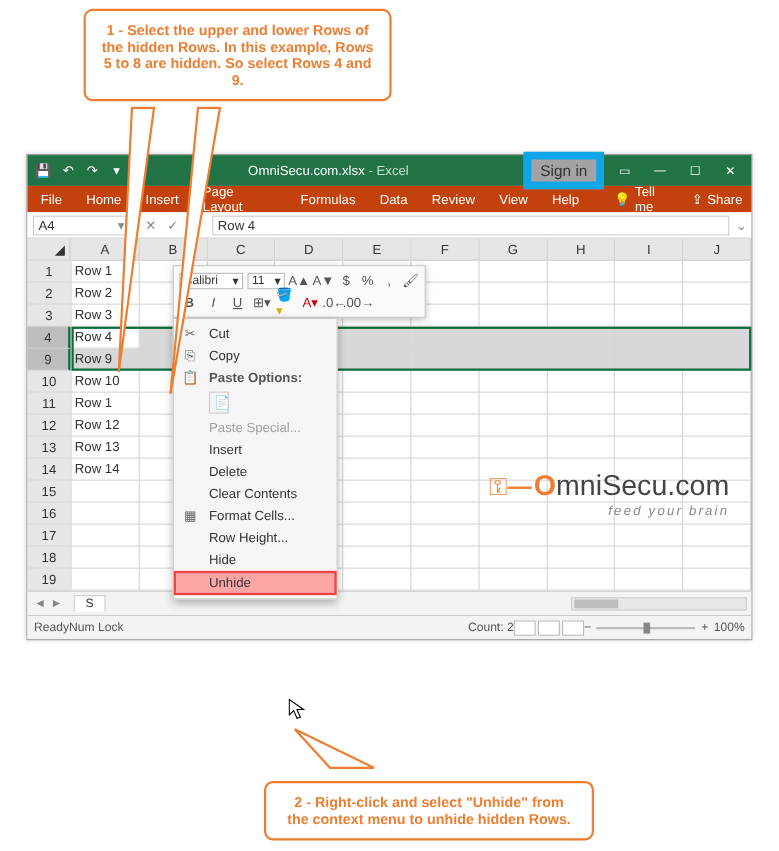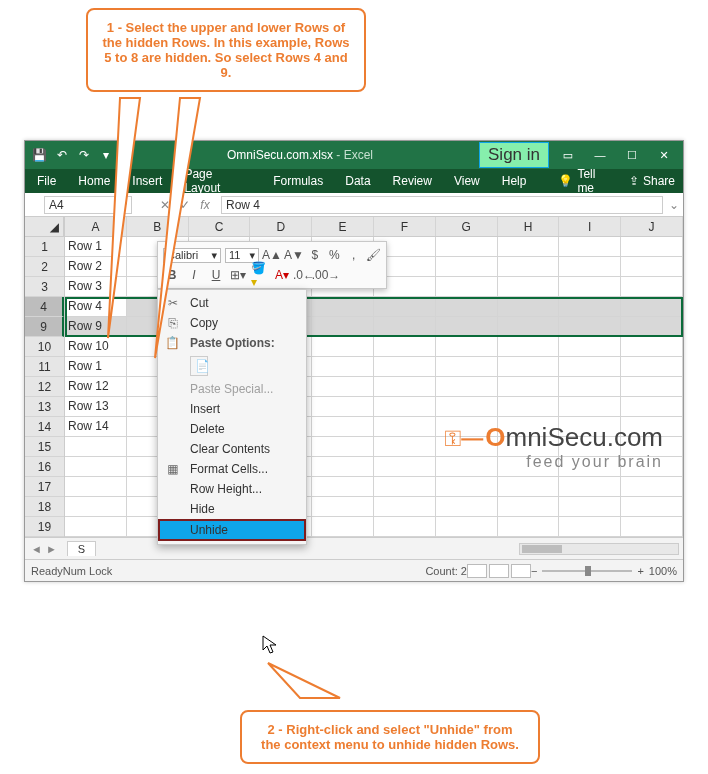--- a/index.html
+++ b/index.html
@@ -1,36 +1,36 @@
 <!DOCTYPE html>
 <html><head>
 <meta charset="utf-8">
 <style>
   * { box-sizing: border-box; margin: 0; padding: 0; font-family: "Segoe UI", Tahoma, sans-serif; }
   body { width: 708px; height: 774px; background: #fff; position: relative; overflow: hidden; color:#333;}
   .callout { position:absolute; border:2px solid #ed7d31; border-radius:8px; padding:10px 14px; background:#fff; text-align:center; font-weight:700; color:#ed7d31; font-size:13px; z-index:50;}
-  .callout1 { top:8px; left:86px; width:280px; }
+  .callout1 { top:8px; left:76px; width:280px; }
   .callout2 { bottom:10px; left:240px; width:300px; }
   svg.tails { position:absolute; top:0; left:0; pointer-events:none; z-index:49;}
   .excel-window { position:absolute; top:140px; left:24px; width:660px; border:1px solid #999; background:#fff; box-shadow:0 0 4px rgba(0,0,0,.2);}
   .titlebar { height:28px; background:#217346; display:flex; align-items:center; color:#fff; font-size:12px;}
   .qat { display:flex; gap:8px; padding:0 8px; align-items:center;}
   .qat .ic { width:14px; height:14px; display:inline-flex; align-items:center; justify-content:center; font-size:12px;}
   .title-center { flex:1; text-align:center; font-size:12px;}
   .title-center .fn { color:#fff;margin-top:44px;}
   .title-center .app { color:#c6e0d0;}
   .title-right { display:flex; gap:6px; align-items:center; padding-right:6px;}
-  .signin { background:#86efac; color:#333; padding:2px 8px; font-size:17px; border:1px solid #0ea5e9;}
+  .signin { background:#a3a3a3; color:#333; padding:2px 8px; font-size:14px; border:7px solid #0ea5e9;}
   .winbtn { width:26px; height:20px; display:flex; align-items:center; justify-content:center; font-size:11px;}
-  .ribbon-tabs { height:24px; background:#14532d; display:flex; align-items:center; gap:14px; padding:0 8px; color:#fff; font-size:12px;}
+  .ribbon-tabs { height:24px; background:#c2410c; display:flex; align-items:center; gap:14px; padding:0 8px; color:#fff; font-size:12px;}
   .ribbon-tabs .tab { padding:3px 4px; cursor:pointer;}
   .ribbon-tabs .spacer { flex:1;}
   .ribbon-tabs .tellme { display:flex; align-items:center; gap:4px;}
   .formula-bar { display:flex; align-items:center; border-bottom:1px solid #ccc; height:24px; font-size:12px; background:#fff;}
-  .namebox { width:88px; border:1px solid #ccc; margin:2px 19px; padding:1px 4px; display:flex; align-items:center; justify-content:space-between; font-size:12px;}
+  .namebox { width:88px; border:1px solid #ccc; margin:2px 5px; padding:1px 4px; display:flex; align-items:center; justify-content:space-between; font-size:12px;}
   .fbar-btns { display:flex; gap:4px; padding:0 6px; color:#888;}
   .fbar-btns span { width:16px; text-align:center;}
   .fx-input { border:1px solid #ccc; margin:2px; flex:1; padding:1px 4px; height:18px;}
   .grid { position:relative; display:flex; font-size:12px; }
   .rowheads { width:40px; border-right:1px solid #ccc;}
   .corner { height:20px; border-bottom:1px solid #ccc; border-right:1px solid #ccc; background:#e6e6e6; display:flex; align-items:center; justify-content:flex-end; padding-right:4px;}
   .rh { height:20px; border-bottom:1px solid #d4d4d4; background:#e6e6e6; text-align:center; line-height:20px;}
   .rh.sel { background:#bdbdbd; border-right:2px solid #0b6b3a;}
   .cols { display:flex; flex-direction:column; flex:1; overflow:hidden;}
   .colheads { display:flex; height:20px; background:#e6e6e6; border-bottom:1px solid #ccc;}
@@ -40,42 +40,42 @@
   .cell { width:62px; border-right:1px solid #d4d4d4; border-bottom:1px solid #d4d4d4; padding:0 3px; line-height:19px; overflow:hidden;}
   .row.sel .cell { background:#d8d8d8;}
   .row.sel-first .cell:first-child { background:#fff; }
   .sel-outline { position:absolute; border:2px solid #0b6b3a; pointer-events:none;}
   .mini-toolbar { position:absolute; background:#fafafa; border:1px solid #c8c8c8; box-shadow:0 2px 6px rgba(0,0,0,.25); font-size:12px; z-index:30; padding:3px;}
   .mt-row { display:flex; gap:4px; align-items:center; padding:1px 2px;}
   .mt-sel { border:1px solid #bbb; padding:0 3px; font-size:11px; background:#fff; min-width:58px; display:flex; justify-content:space-between;}
   .mt-ic { width:18px; height:18px; display:flex; align-items:center; justify-content:center; color:#555; font-size:12px;}
   .context-menu { position:absolute; background:#f5f5f5; border:1px solid #c8c8c8; box-shadow:0 3px 8px rgba(0,0,0,.3); font-size:12px; z-index:31; width:150px; padding:3px 0;}
   .cm-item { display:flex; align-items:center; gap:8px; padding:3px 10px 3px 6px; cursor:pointer;}
-  .cm-item.hl { border:2px solid #7f1d1d; background:#0ea5e9; padding:2px 8px 2px 4px;}
+  .cm-item.hl { border:2px solid #ef4444; background:#fca5a5; padding:2px 8px 2px 4px;}
   .cm-item.dis { color:#a0a0a0;}
   .cm-item.bold { font-weight:700; color:#555;}
   .cm-ic { width:18px; text-align:center; color:#666; font-size:12px;}
   .sheet-tabs { height:22px; border-top:1px solid #ccc; display:flex; align-items:center; background:#f3f3f3; font-size:11px;}
   .sheet-nav { display:flex; gap:4px; padding:0 6px; color:#888;}
   .sheet-tab { border:1px solid #ccc; border-bottom:none; background:#fff; padding:1px 10px; margin-left:4px;}
   .hscroll { flex:1; display:flex; justify-content:flex-end; padding:0 4px;}
   .scrollbar-h { width:160px; height:12px; background:#e8e8e8; border:1px solid #ccc; position:relative;}
   .thumb-h { position:absolute; left:2px; top:1px; width:40px; height:8px; background:#bdbdbd;}
   .statusbar { height:22px; border-top:1px solid #ccc; display:flex; align-items:center; background:#f3f3f3; font-size:11px; color:#555; padding:0 6px; }
   .statusbar .spacer{flex:1;}
   .viewbtns { display:flex; gap:2px;}
   .vb { width:20px; height:14px; border:1px solid #bbb; background:#fff;}
   .zoom { display:flex; align-items:center; gap:5px;}
   .zoom-line { width:90px; height:2px; background:#bbb; position:relative;}
   .zoom-thumb{position:absolute; left:43px; top:-4px; width:6px; height:10px; background:#888;}
   .watermark { position:absolute; right:20px; bottom:110px; text-align:right; z-index:5;}
   .watermark .big { font-size:26px; color:#444; font-family:Georgia,serif;}
   .watermark .big .o { color:#ed7d31; font-weight:700;}
   .watermark .key { color:#ed7d31; font-size:22px; margin-right:2px;}
-  .watermark .sub { font-size:16px; color:#888; letter-spacing:2px; }
+  .watermark .sub { font-size:12px; color:#888; letter-spacing:2px; font-style:italic;}
   .cursor { position:absolute; z-index:60; font-size:16px; color:#000;}
 </style>
 </head>
 <body>
 
 <div class="callout callout1">1 - Select the upper and lower Rows of the hidden Rows. In this example, Rows 5 to 8 are hidden. So select Rows 4 and 9.</div>
 
 <svg class="tails" width="708" height="774">
   <polygon points="120,98 140,98 108,338" fill="#fff" stroke="#ed7d31" stroke-width="2"></polygon>
   <polygon points="180,98 200,98 155,358" fill="#fff" stroke="#ed7d31" stroke-width="2"></polygon>

